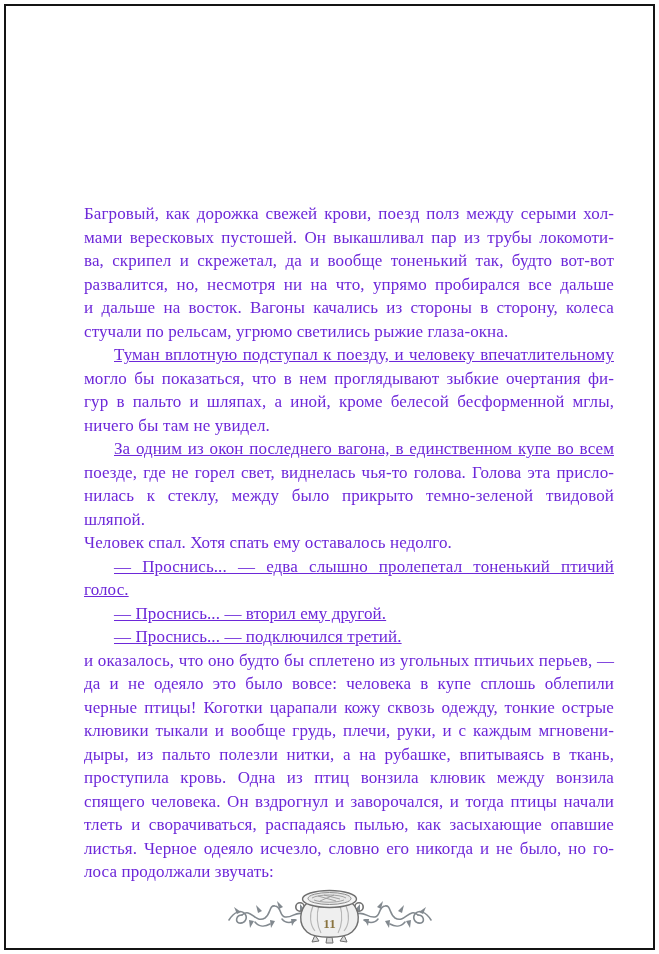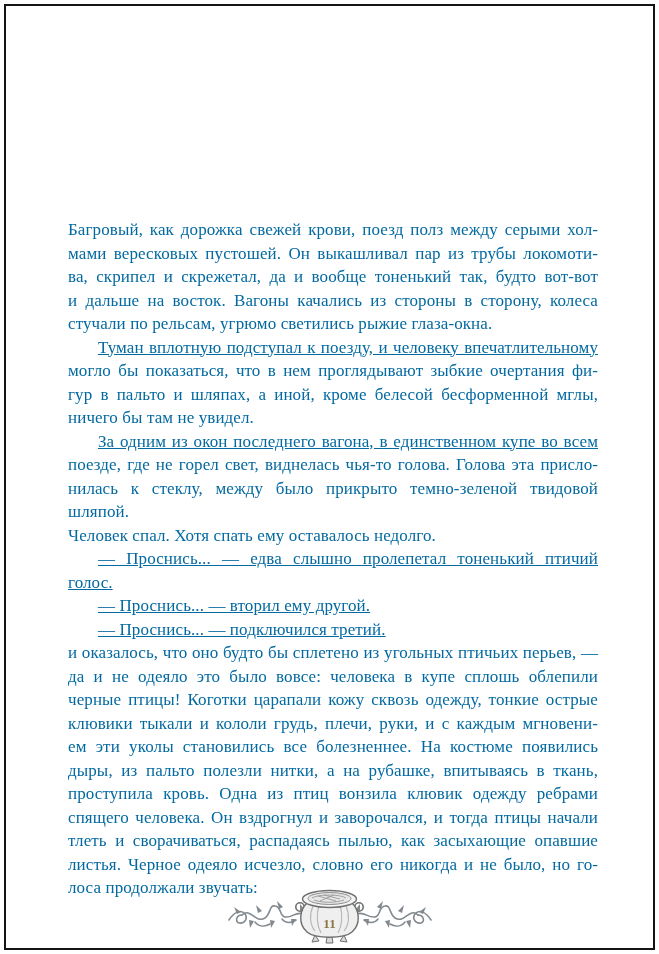--- a/index.html
+++ b/index.html
@@ -15,28 +15,27 @@
     font-family: "Liberation Serif", serif;
   }
   .page-frame {
     position: absolute;
     inset: 4px;
     border: 2px solid #141414;
     pointer-events: none;
   }
   .text-block {
     position: absolute;
-    left: 68px;
+    left: 84px;
     top: 202px;
     width: 530px;
     font-size: 17px;
     line-height: 23.5px;
-    color: #0369a1;
+    color: #6d28d9;
     letter-spacing: 0.1px;
-    margin-top: 16px;
   }
   .line {
     text-align: justify;
     text-align-last: justify;
     white-space: normal;
   }
   .line.last {
     text-align-last: left;
   }
   .line.indent {
@@ -60,40 +59,40 @@
 </style>
 </head>
 <body>
 
 <div class="page-frame"></div>
 
 <div class="text-block">
     <div class="line">Багровый, как дорожка свежей крови, поезд полз между серыми хол-</div>
     <div class="line">мами вересковых пустошей. Он выкашливал пар из трубы локомоти-</div>
     <div class="line">ва, скрипел и скрежетал, да и вообще тоненький так, будто вот-вот</div>
+    <div class="line">развалится, но, несмотря ни на что, упрямо пробирался все дальше</div>
     <div class="line">и дальше на восток. Вагоны качались из стороны в сторону, колеса</div>
     <div class="line last">стучали по рельсам, угрюмо светились рыжие глаза-окна.</div>
     <div class="line indent">Туман вплотную подступал к поезду, и человеку впечатлительному</div>
     <div class="line">могло бы показаться, что в нем проглядывают зыбкие очертания фи-</div>
     <div class="line">гур в пальто и шляпах, а иной, кроме белесой бесформенной мглы,</div>
     <div class="line last">ничего бы там не увидел.</div>
     <div class="line indent">За одним из окон последнего вагона, в единственном купе во всем</div>
     <div class="line">поезде, где не горел свет, виднелась чья-то голова. Голова эта присло-</div>
     <div class="line">нилась к стеклу, между было прикрыто темно-зеленой твидовой шляпой.</div>
     <div class="line last">Человек спал. Хотя спать ему оставалось недолго.</div>
     <div class="line last indent">— Проснись... — едва слышно пролепетал тоненький птичий голос.</div>
     <div class="line last indent">— Проснись... — вторил ему другой.</div>
     <div class="line last indent">— Проснись... — подключился третий.</div>
     <div class="line">и оказалось, что оно будто бы сплетено из угольных птичьих перьев, —</div>
     <div class="line">да и не одеяло это было вовсе: человека в купе сплошь облепили</div>
     <div class="line">черные птицы! Коготки царапали кожу сквозь одежду, тонкие острые</div>
-    <div class="line">клювики тыкали и кололи грудь, плечи, руки, и с каждым мгновени-</div>
-    <div class="line">ем эти уколы становились все болезненнее. На костюме появились</div>
+    <div class="line">клювики тыкали и вообще грудь, плечи, руки, и с каждым мгновени-</div>
     <div class="line">дыры, из пальто полезли нитки, а на рубашке, впитываясь в ткань,</div>
-    <div class="line">проступила кровь. Одна из птиц вонзила клювик одежду ребрами</div>
+    <div class="line">проступила кровь. Одна из птиц вонзила клювик между вонзила</div>
     <div class="line">спящего человека. Он вздрогнул и заворочался, и тогда птицы начали</div>
     <div class="line">тлеть и сворачиваться, распадаясь пылью, как засыхающие опавшие</div>
     <div class="line">листья. Черное одеяло исчезло, словно его никогда и не было, но го-</div>
     <div class="line last">лоса продолжали звучать:</div>
   </div>
 
 <div class="footer-ornament">
   <svg width="212" height="62" viewBox="0 0 212 62" xmlns="http://www.w3.org/2000/svg">
 
     <g stroke="#82898f" stroke-width="1.6" fill="none" stroke-linecap="round">

